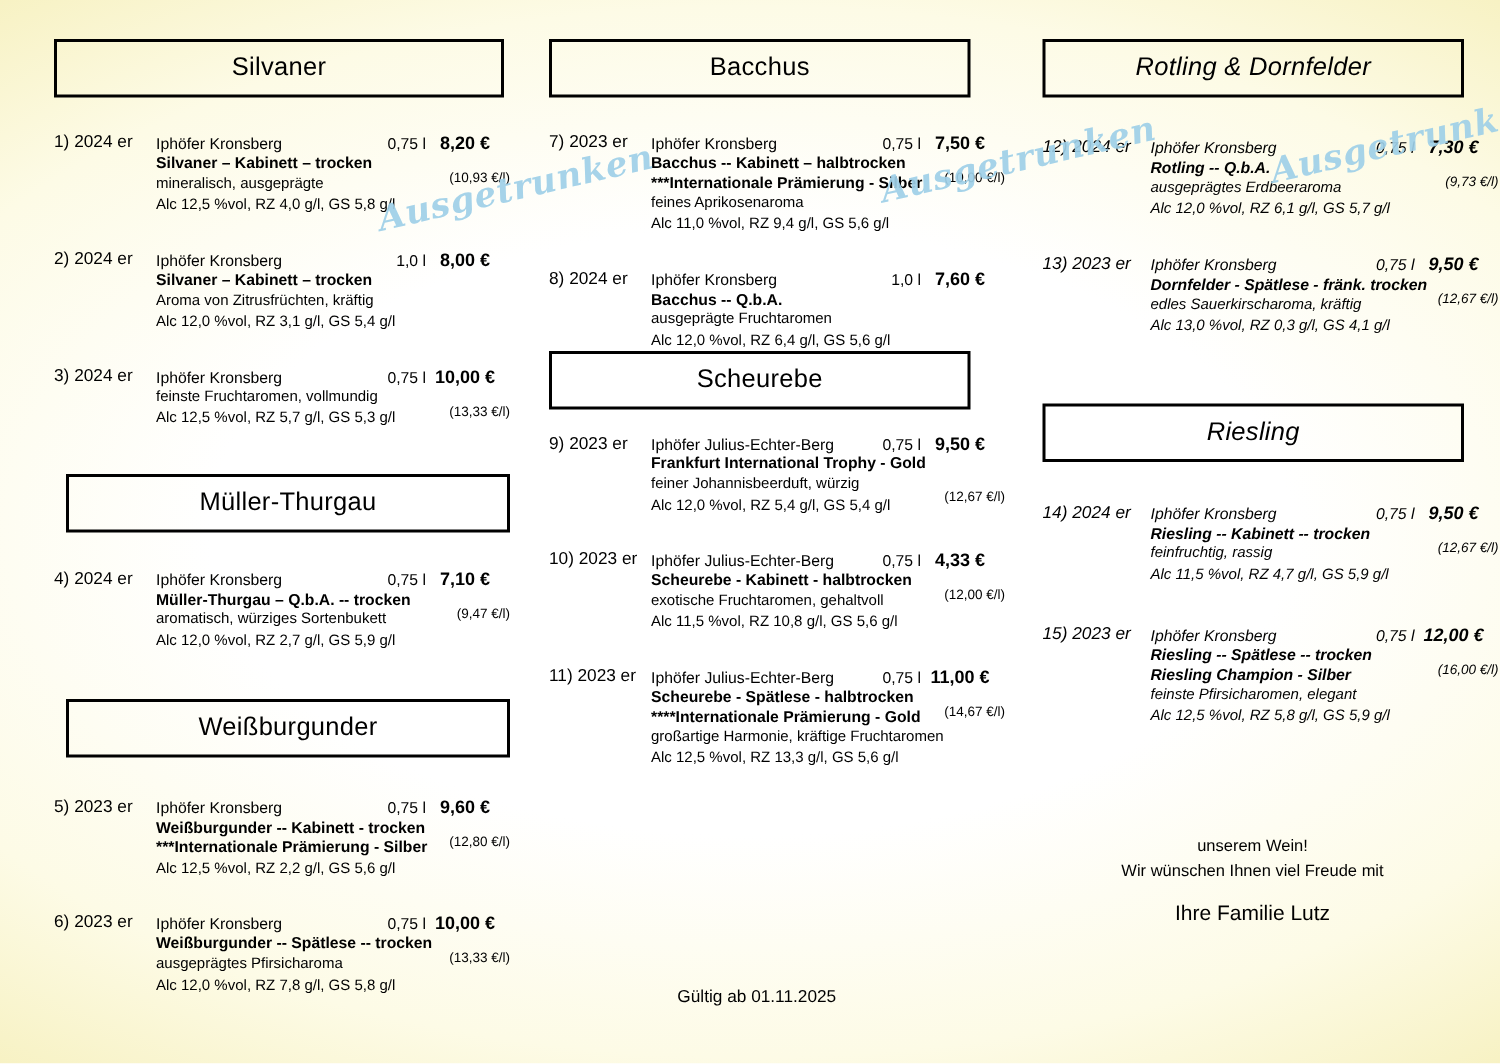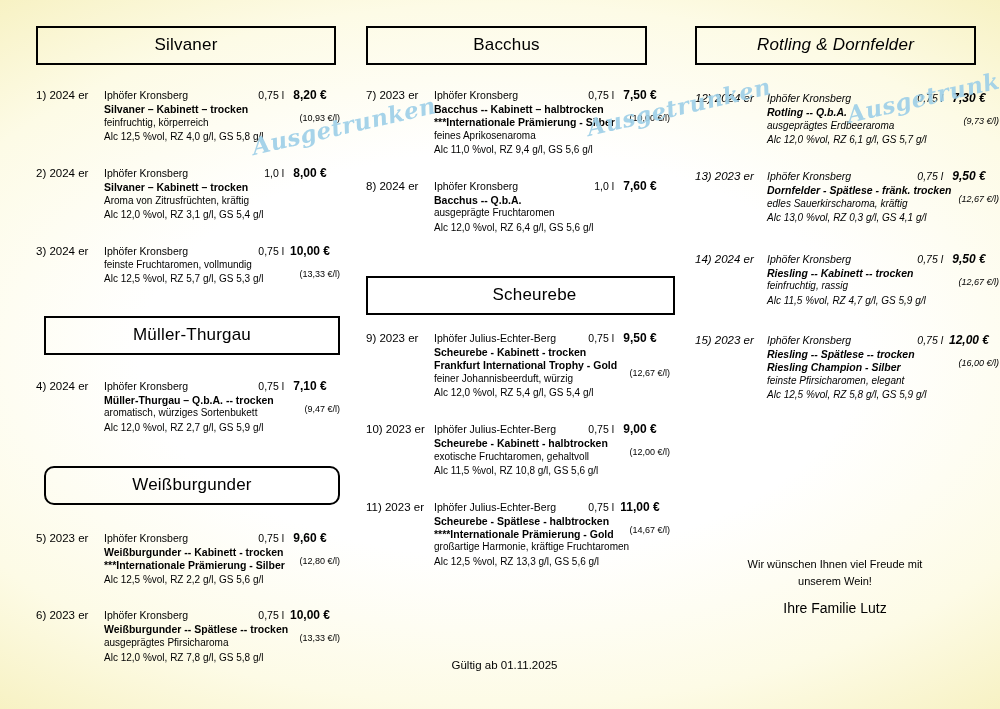--- a/index.html
+++ b/index.html
@@ -143,21 +143,21 @@
 
     <div class="wine" style="margin-top:23px;">
       <div class="idx">1) 2024 er</div>
       <div class="body">
         <div class="row1">
           <div class="vineyard">Iphöfer Kronsberg</div>
           <div class="vol">0,75 l</div>
           <div class="price">8,20 €</div>
         </div>
         <div class="name">Silvaner – Kabinett – trocken</div>
-        <div class="desc">feinfruchtig, körperreich</div>
+        <div class="desc">mineralisch, ausgeprägte</div>
         <div class="alc">Alc 12,5 %vol, RZ 4,0 g/l, GS 5,8 g/l</div>
         <div class="literprice" style="top:25px;">(10,93 €/l)</div>
       </div>
     </div>
 
     <div class="wine" style="margin-top:22px;">
       <div class="idx">2) 2024 er</div>
       <div class="body">
         <div class="row1">
           <div class="vineyard">Iphöfer Kronsberg</div>
@@ -195,21 +195,21 @@
           <div class="vol">0,75 l</div>
           <div class="price">7,10 €</div>
         </div>
         <div class="name">Müller-Thurgau – Q.b.A. -- trocken</div>
         <div class="desc">aromatisch, würziges Sortenbukett</div>
         <div class="alc">Alc 12,0 %vol, RZ 2,7 g/l, GS 5,9 g/l</div>
         <div class="literprice" style="top:25px;">(9,47 €/l)</div>
       </div>
     </div>
 
-    <div class="section-title" style="margin-top:32px; margin-left:8px; width:292px;border-radius:10px;">Weißburgunder</div>
+    <div class="section-title" style="margin-top:32px; margin-left:8px; width:292px;">Weißburgunder</div>
 
     <div class="wine" style="margin-top:26px;">
       <div class="idx">5) 2023 er</div>
       <div class="body">
         <div class="row1">
           <div class="vineyard">Iphöfer Kronsberg</div>
           <div class="vol">0,75 l</div>
           <div class="price">9,60 €</div>
         </div>
         <div class="name">Weißburgunder -- Kabinett - trocken</div>
@@ -264,45 +264,44 @@
           <div class="vol">1,0 l</div>
           <div class="price">7,60 €</div>
         </div>
         <div class="name">Bacchus -- Q.b.A.</div>
         <div class="desc">ausgeprägte Fruchtaromen</div>
         <div class="alc">Alc 12,0 %vol, RZ 6,4 g/l, GS 5,6 g/l</div>
         <div class="literprice" style="top:25px;"></div>
       </div>
     </div>
 
-    <div class="section-title" style="margin-top:42px; width:277px;padding-left:28px;">Scheurebe</div>
+    <div class="section-title" style="width:277px;">Scheurebe</div>
 
     <div class="wine" style="margin-top:16px;">
       <div class="idx">9) 2023 er</div>
       <div class="body" style="width:277px;">
         <div class="row1">
           <div class="vineyard">Iphöfer Julius-Echter-Berg</div>
           <div class="vol">0,75 l</div>
           <div class="price">9,50 €</div>
         </div>
-        <div class="name">Scheurebe - Kabinett - trocken</div>
         <div class="award">Frankfurt International Trophy - Gold</div>
         <div class="desc">feiner Johannisbeerduft, würzig</div>
         <div class="alc">Alc 12,0 %vol, RZ 5,4 g/l, GS 5,4 g/l</div>
         <div class="literprice" style="top:37px;">(12,67  €/l)</div>
       </div>
     </div>
 
     <div class="wine" style="margin-top:22px;">
       <div class="idx">10) 2023 er</div>
       <div class="body" style="width:277px;">
         <div class="row1">
           <div class="vineyard">Iphöfer Julius-Echter-Berg</div>
           <div class="vol">0,75 l</div>
-          <div class="price">9,00 €</div>
+          <div class="price">4,33 €</div>
         </div>
         <div class="name">Scheurebe - Kabinett - halbtrocken</div>
         <div class="desc">exotische Fruchtaromen, gehaltvoll</div>
         <div class="alc">Alc 11,5 %vol, RZ 10,8 g/l, GS 5,6 g/l</div>
         <div class="literprice" style="top:25px;">(12,00 €/l)</div>
       </div>
     </div>
 
     <div class="wine" style="margin-top:22px;">
       <div class="idx">11) 2023 er</div>
@@ -349,20 +348,21 @@
           <div class="vol">0,75 l</div>
           <div class="price">9,50 €</div>
         </div>
         <div class="name">Dornfelder - Spätlese - fränk. trocken</div>
         <div class="desc">edles Sauerkirscharoma, kräftig</div>
         <div class="alc">Alc 13,0 %vol, RZ 0,3 g/l, GS 4,1 g/l</div>
         <div class="literprice" style="top:25px;">(12,67 €/l)</div>
       </div>
     </div>
 
+    <div class="section-title" style="margin-top:44px; width:277px;">Riesling</div>
 
     <div class="wine" style="margin-top:27px;">
       <div class="idx" style="width:72px; flex:0 0 72px;">14) 2024 er</div>
       <div class="body" style="width:205px;">
         <div class="row1">
           <div class="vineyard">Iphöfer Kronsberg</div>
           <div class="vol">0,75 l</div>
           <div class="price">9,50 €</div>
         </div>
         <div class="name">Riesling -- Kabinett -- trocken</div>
@@ -384,22 +384,22 @@
         <div class="award">Riesling Champion - Silber</div>
         <div class="desc">feinste Pfirsicharomen, elegant</div>
         <div class="alc">Alc 12,5 %vol, RZ 5,8 g/l, GS 5,9 g/l</div>
         <div class="literprice" style="top:25px;">(16,00 €/l)</div>
       </div>
     </div>
 
   </div>
 
   <div class="footer-note" style="left:700px; width:270px; top:556px;">
+    <div>unserem Wein!</div>
     <div>Wir wünschen Ihnen viel Freude mit</div>
-    <div>unserem Wein!</div>
     <div style="font-size:14px; margin-top:9px;">Ihre Familie Lutz</div>
   </div>
 
   <div class="validity" style="top:659px; left:366px; width:277px;">Gültig ab 01.11.2025</div>
 
   <div class="stamp stamp-1">Ausgetrunken</div>
   <div class="stamp stamp-2">Ausgetrunken</div>
   <div class="stamp stamp-3">Ausgetrunken</div>
 
 </div>

